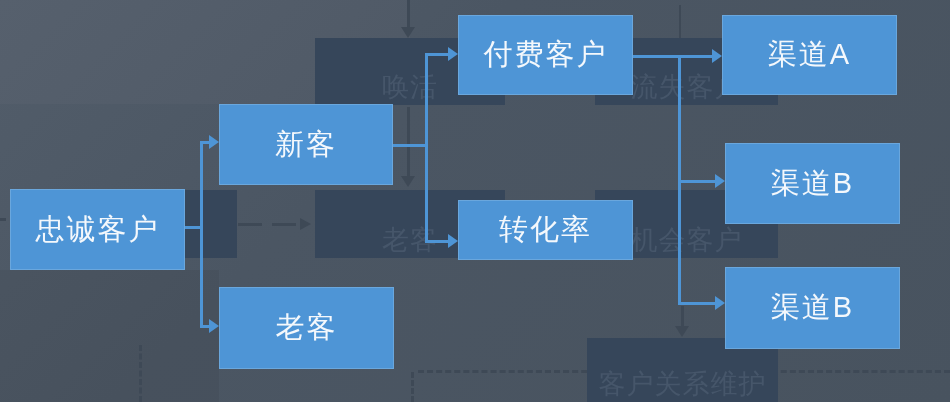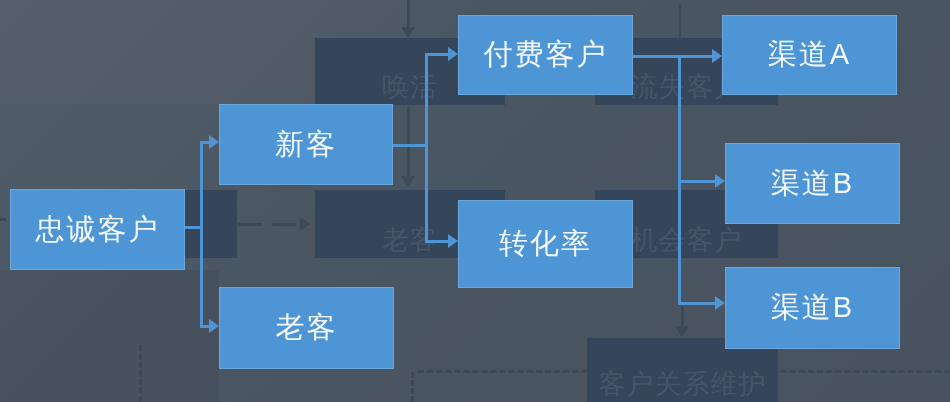--- a/index.html
+++ b/index.html
@@ -107,21 +107,21 @@
   </div>
   <div class="node" style="left:219px;top:104px;width:174px;height:81px;">
     <span>新客</span>
   </div>
   <div class="node" style="left:219px;top:287px;width:175px;height:82px;">
     <span>老客</span>
   </div>
   <div class="node" style="left:458px;top:15px;width:175px;height:80px;">
     <span>付费客户</span>
   </div>
-  <div class="node" style="left:458px;top:200px;width:175px;height:88px;">
+  <div class="node" style="left:458px;top:200px;width:175px;height:60px;">
     <span>转化率</span>
   </div>
   <div class="node" style="left:722px;top:15px;width:175px;height:80px;text-align:right;">
     <span>渠道A</span>
   </div>
   <div class="node" style="left:725px;top:143px;width:175px;height:81px;">
     <span>渠道B</span>
   </div>
   <div class="node" style="left:725px;top:267px;width:175px;height:82px;">
     <span>渠道B</span>

